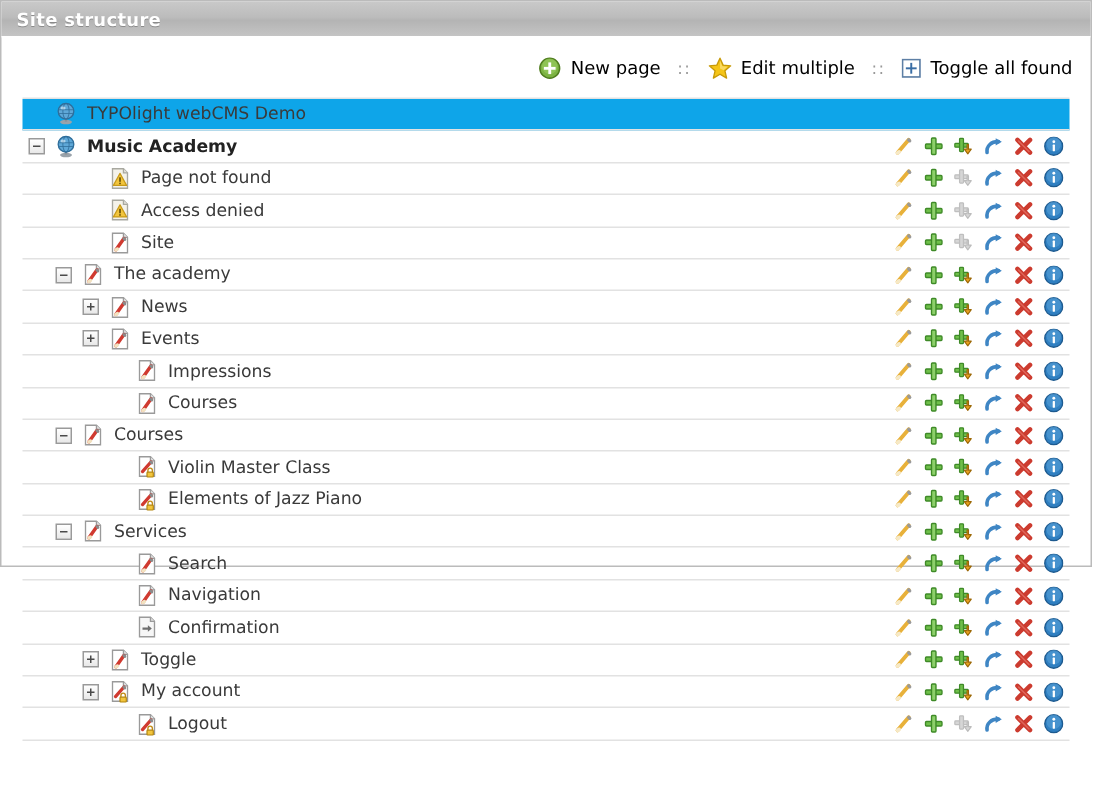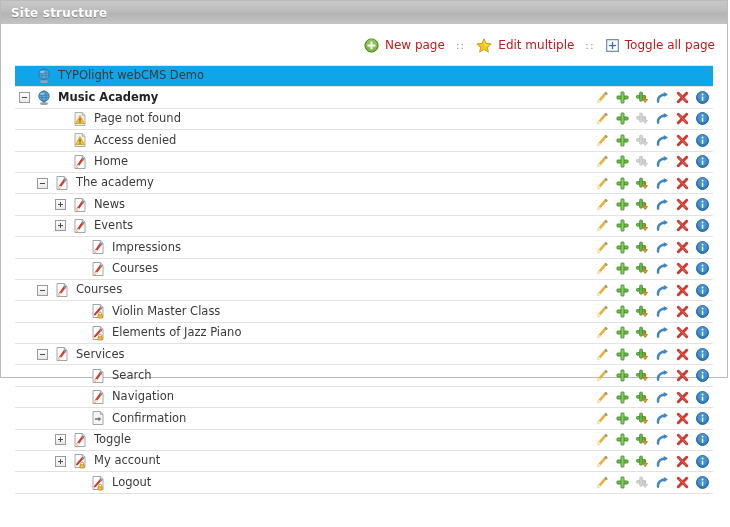--- a/index.html
+++ b/index.html
@@ -51,21 +51,21 @@
     display: flex;
     align-items: center;
     justify-content: flex-end;
     padding-right: 12px;
     box-sizing: border-box;
   }
   .tb-item {
     display: flex;
     align-items: center;
     gap: 6px;
-    color: #b91c1c;
+    color: #000000;
     font-size: 12px;
     cursor: pointer;
     white-space: nowrap;
   }
   .tb-sep {
     color: #999999;
     font-size: 11px;
     padding: 0 11px;
     letter-spacing: 1px;
   }
@@ -174,21 +174,21 @@
       </span>
       <span class="tb-sep">::</span>
       <span class="tb-item">
         <span style="display: flex;">
           <svg class="ico" width="13" height="13" viewBox="0 0 13 13" xmlns="http://www.w3.org/2000/svg">
             <rect x="0.7" y="0.7" width="11.6" height="11.6" fill="#ffffff" stroke="#5d7fa5" stroke-width="1.1"></rect>
             <rect x="2.9" y="5.9" width="7.2" height="1.3" fill="#3a6ea5"></rect>
             <rect x="5.85" y="2.9" width="1.3" height="7.2" fill="#3a6ea5"></rect>
           </svg>
         </span>
-        <span>Toggle all page</span>
+        <span>Toggle all found</span>
       </span>
     </div>
 
   <div class="tree-wrap" id="tree">
       <div class="row shaded">
         <div class="node-main" style="padding-left: 0px;">
           <span class="toggle-slot"></span>
           <span class="icon-slot">
             <svg class="ico" width="16" height="16" viewBox="0 0 16 16" xmlns="http://www.w3.org/2000/svg">
               <ellipse cx="8" cy="13.4" rx="4" ry="1.5" fill="#9aa3ab"></ellipse>
@@ -386,21 +386,21 @@
           <span class="toggle-slot"></span>
           <span class="icon-slot">
             <svg class="ico" width="14" height="16" viewBox="0 0 14 16" xmlns="http://www.w3.org/2000/svg">
               <path d="M2 1.5 H9.3 L12 4.2 V14.5 H2 Z" fill="#ffffff" stroke="#9a9a9a" stroke-width="0.9"></path>
               <path d="M9.3 1.5 V4.2 H12" fill="#e4e4e4" stroke="#9a9a9a" stroke-width="0.9"></path>
               <path d="M4.2 12.6 L9.6 5.0" stroke="#d03a30" stroke-width="2.3" stroke-linecap="round"></path>
               <path d="M4.2 12.6 L5.3 12.0" stroke="#f2e2c0" stroke-width="2.3" stroke-linecap="round"></path>
               <path d="M9.6 5.0 L10.2 5.6" stroke="#8a8a8a" stroke-width="2" stroke-linecap="round"></path>
             </svg>
           </span>
-          <span class="label label-slot">Home</span>
+          <span class="label label-slot">Site</span>
         </div>
         <div class="actions">
           <span class="act">
             <svg class="ico" width="13" height="13" viewBox="0 0 13 13" xmlns="http://www.w3.org/2000/svg">
               <path d="M2.4 10.9 L9.8 2.2" stroke="#e8b13a" stroke-width="2.6" stroke-linecap="round"></path>
               <path d="M2.4 10.9 L3.4 10.3" stroke="#f6e9c6" stroke-width="2.6" stroke-linecap="round"></path>
               <path d="M9.8 2.2 L10.5 2.9" stroke="#9a9a9a" stroke-width="2.2" stroke-linecap="round"></path>
             </svg>
           </span>
           <span class="act">

